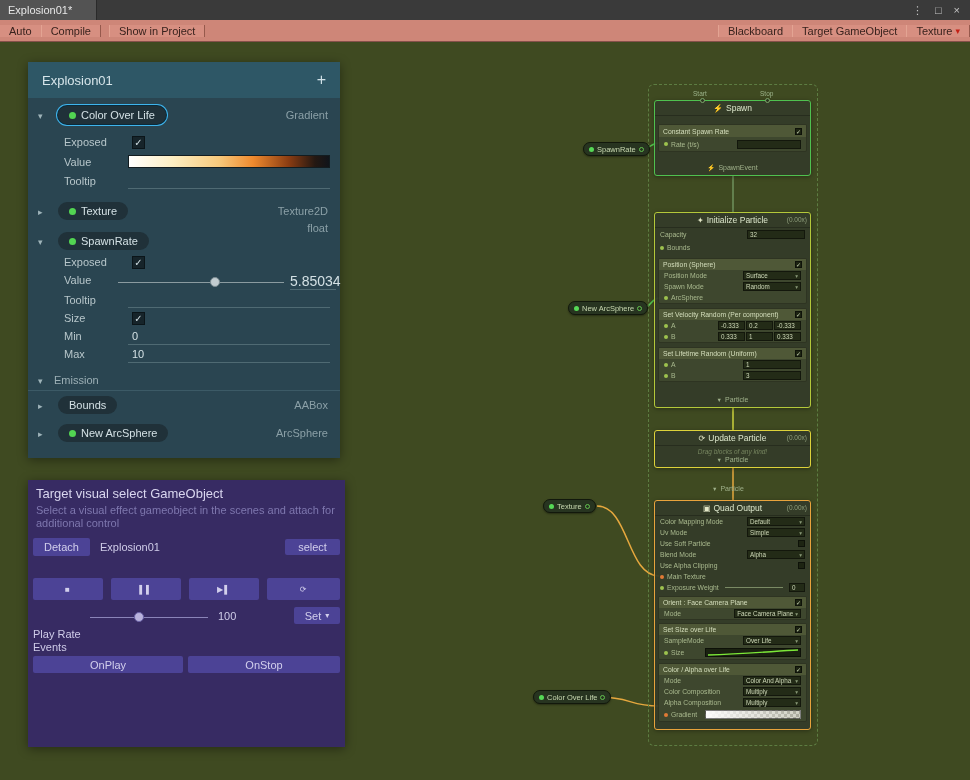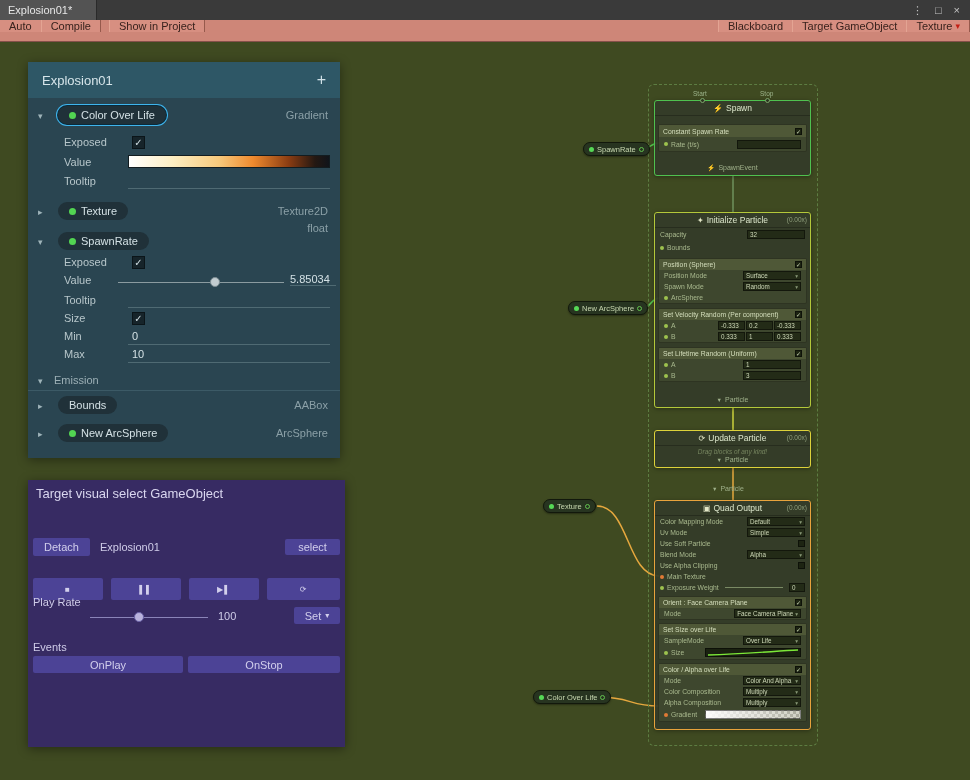--- a/index.html
+++ b/index.html
@@ -6,21 +6,21 @@
   html,body{width:970px;height:780px}
   body{position:relative;font-family:"Liberation Sans",sans-serif;background:#3f4a21;overflow:hidden}
 
   
   .titlebar{position:absolute;left:0;top:0;width:970px;height:20px;background:#3a3a3a;display:flex;align-items:stretch}
   .wintab{width:97px;background:#535353;color:#e6e6e6;font-size:11px;display:flex;align-items:center;padding:0 8px;border-right:1px solid #2a2a2a}
   .winicons{margin-left:auto;display:flex;align-items:center;gap:12px;padding-right:10px;color:#c4c4c4;font-size:11px}
   .winicons span{cursor:default}
 
   
-  .toolbar{position:absolute;left:0;top:20px;width:970px;height:22px;background:#ce8678;border-bottom:1px solid #85504a;display:flex;align-items:flex-start;font-size:11px;color:#38221d}
+  .toolbar{position:absolute;left:0;top:20px;width:970px;height:22px;background:#ce8678;border-bottom:1px solid #85504a;display:flex;align-items:center;font-size:11px;color:#38221d}
   .tbtn{display:flex;align-items:center;gap:3px;padding:0 9px;background:#d78f81;border-right:1px solid #96594c;border-left:1px solid #e3a493;margin-left:-1px}
   .tsp8{width:9px}
   .tflex{flex:1}
   .redarrow{color:#c41f14;font-size:9px}
 
   
   .canvas{position:absolute;left:0;top:42px;width:970px;height:738px;background:#3f4a21}
   .edges{position:absolute;left:0;top:0;width:970px;height:738px;pointer-events:none}
   .sysbox{position:absolute;left:648px;top:42px;width:170px;height:662px;border:1px dashed #5d7d42;border-radius:6px}
 
@@ -73,21 +73,21 @@
   .blb{position:absolute;left:36px;font-size:11px;color:#b7c6ca}
   .bck{position:absolute;left:104px;width:13px;height:13px;background:#16242a;border:1px solid #0b1519;color:#d0dee2;font-size:10px;line-height:12px;text-align:center}
   .bul{position:absolute;left:100px;width:202px;border-bottom:1px solid #4f6a73}
   .bfieldtxt{position:absolute;left:104px;font-size:11px;color:#d3e0e4}
   .bgrad{position:absolute;left:100px;width:202px;height:13px;border:1px solid #121c20;
     background:linear-gradient(90deg,#ffffff 0%,#fdeec2 22%,#f7c97c 45%,#ef8a2e 62%,#8a3c12 80%,#241812 93%,#10141a 100%)}
   .btrack{position:absolute;height:1px;background:#8b9ba0}
   .bhandle{position:absolute;width:10px;height:10px;border-radius:50%;background:#c2ccd0;border:1px solid #7c8c92}
   .bsep{position:absolute;left:0;width:100%;border-bottom:1px solid #3c5a66}
   .bcat{position:absolute;left:26px;font-size:11px;color:#9db0b6}
-  .bval{position:absolute;left:262px;width:46px;font-size:11px;color:#d3e0e4;border-bottom:1px solid #4f6a73}
+  .bval{position:absolute;left:262px;width:46px;font-size:14px;color:#d3e0e4;border-bottom:1px solid #4f6a73}
 
   
   .tp{position:absolute;left:28px;top:438px;width:317px;height:267px;background:#372b63;box-shadow:0 2px 10px rgba(0,0,0,.4)}
   .tptitle{position:absolute;left:8px;top:6px;font-size:13px;color:#d9d6ef}
   .tpsub{position:absolute;left:8px;top:24px;width:302px;font-size:11px;line-height:13px;color:#7e77ae}
   .pbtn{position:absolute;background:#4c4396;color:#d2cfec;font-size:11px;display:flex;align-items:center;justify-content:center;border-radius:2px;white-space:nowrap}
   .pico{font-size:8px;letter-spacing:1px}
   .tpname{position:absolute;font-size:11px;color:#cfcce8}
   .tplabel{position:absolute;font-size:11px;color:#cfcce8}
   .tptrack{position:absolute;height:1px;background:#8a84b8}
@@ -495,39 +495,40 @@
       <div class="bpill" style="left:30px;top:326px">
         <span class="bdot"></span>
         <span>New ArcSphere</span>
       </div>
       <span class="btype" style="top:329px">ArcSphere</span>
     </div>
   </div>
 
   <div class="tp">
     <div class="tptitle">Target visual select GameObject</div>
+    <div class="tpsub">Select a visual effect gameobject in the scenes and attach for additional control</div>
 
     <div class="pbtn" style="left:5px;top:58px;width:57px;height:18px">Detach</div>
     <div class="tpname" style="left:72px;top:61px">Explosion01</div>
     <div class="pbtn" style="left:257px;top:59px;width:55px;height:16px">select</div>
 
     <div class="pbtn pico" style="left:5px;top:98px;width:70px;height:22px">
         <span>■</span>
       </div>
     <div class="pbtn pico" style="left:83px;top:98px;width:70px;height:22px">
         <span>▌▌</span>
       </div>
     <div class="pbtn pico" style="left:161px;top:98px;width:70px;height:22px">
         <span>▶▌</span>
       </div>
     <div class="pbtn pico" style="left:239px;top:98px;width:73px;height:22px">
         <span>⟳</span>
       </div>
 
-    <div class="tplabel" style="left:5px;top:116px">Play Rate</div>
+    <div class="tplabel" style="left:5px;top:148px">Play Rate</div>
     <div class="tptrack" style="left:62px;top:137px;width:118px"></div>
     <div class="tphandle" style="left:106px;top:132px"></div>
     <div class="tpname" style="left:190px;top:130px">100</div>
     <div class="pbtn" style="left:266px;top:127px;width:46px;height:17px;gap:4px">
       <span>Set</span>
       <span class="tiny">▾</span>
     </div>
 
     <div class="tplabel" style="left:5px;top:161px">Events</div>
     <div class="pbtn" style="left:5px;top:176px;width:150px;height:17px">OnPlay</div>

